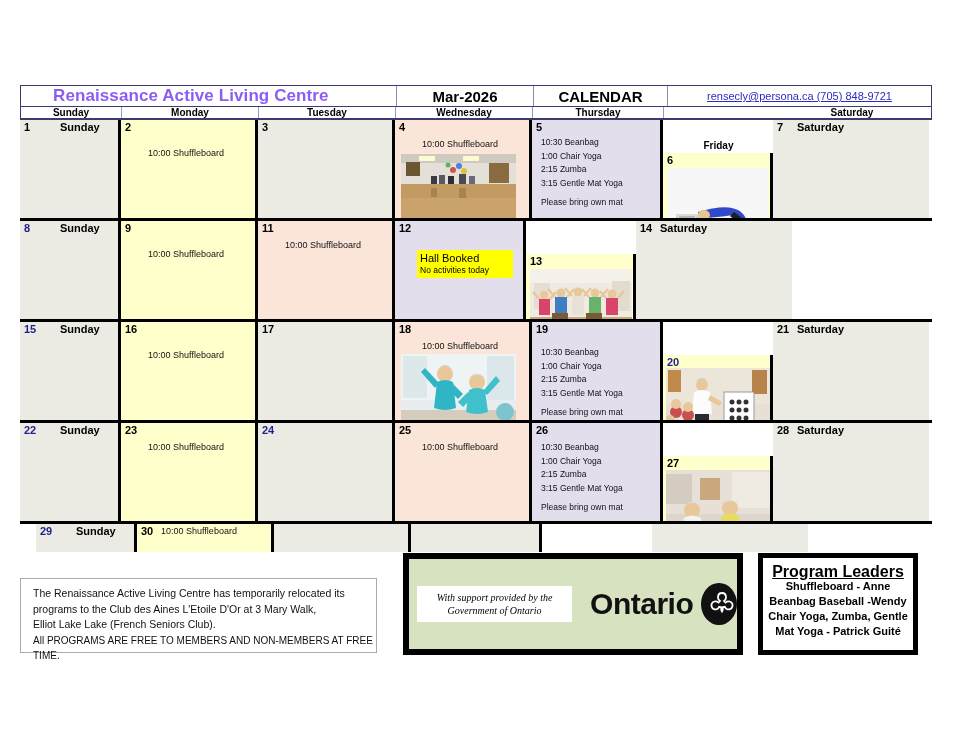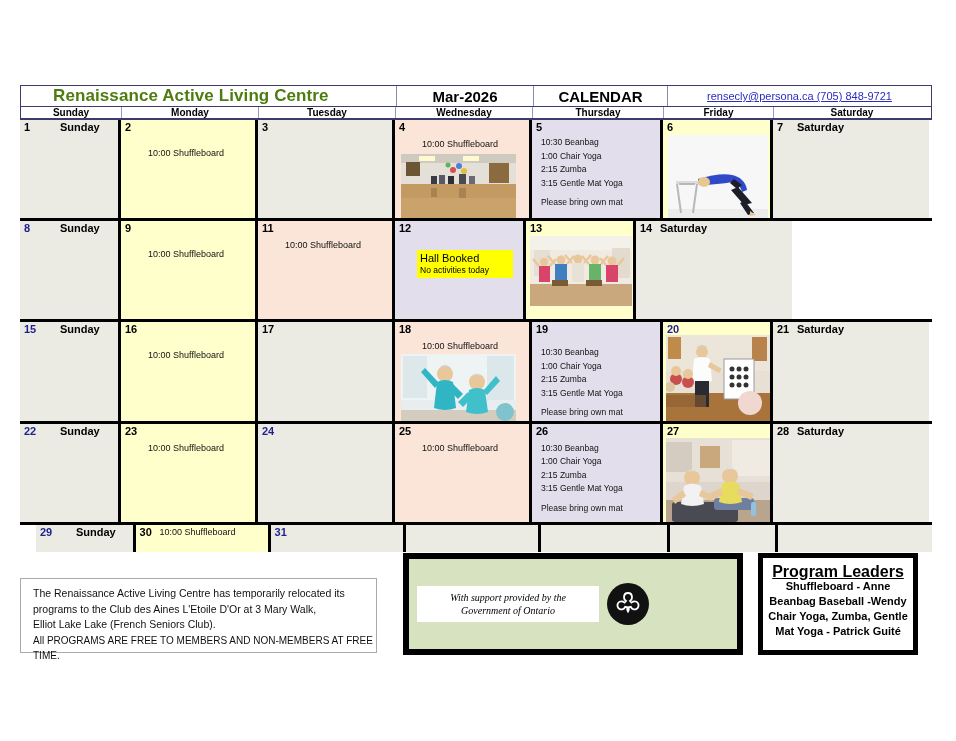--- a/index.html
+++ b/index.html
@@ -31,21 +31,21 @@
   .tb-cell {
     display: flex; align-items: center; justify-content: center;
     border-right: 1px solid #8a8ab0;
     height: 100%;
     white-space: nowrap;
     overflow: hidden;
   }
   .tb-cell:last-child { border-right: none; }
   .tb-centre {
     width: 376px;
-    font-size: 17px; font-weight: bold; color: #4d7c0f;
+    font-size: 17px; font-weight: bold; color: #8b5cf6;
     letter-spacing: .1px;
     justify-content: flex-start;
     padding-left: 32px;
   }
   .tb-month {
     width: 137px;
     font-size: 15px; font-weight: bold; color: #000;
   }
   .tb-calendar {
     width: 134px;
@@ -97,21 +97,21 @@
     overflow: hidden;
     background: #ebebe3;
   }
   .cell:last-child { border-right: none; }
 
   .c-sun { width: 101px; }
   .c-mon { width: 137px; }
   .c-tue { width: 137px; }
   .c-wed { width: 137px; }
   .c-thu { width: 131px; }
-  .c-fri { width: 110px; }
+  .c-fri { width: 110px; margin-top: 33px; }
   .c-sat { width: 156px; }
 
   .bg-grey { background: #ebebe3; }
   .bg-yellow { background: #ffffcc; }
   .bg-peach { background: #fae5d8; }
   .bg-lav { background: #e2deeb; }
 
   .daynum {
     position: absolute;
     left: 4px; top: 1px;
@@ -562,23 +562,20 @@
 
     <div class="week last" style="height:28px;">
       <div class="cell c-sun bg-grey">
         <span class="daynum blue">29</span>
         <span class="dowlabel">Sunday</span>
       </div>
       <div class="cell c-mon bg-yellow">
         <span class="daynum">30</span>
         <span class="evt-inline">10:00 Shuffleboard</span>
       </div>
-      <div class="cell c-tue bg-grey">
-        <span class="daynum blue">31</span>
-      </div>
       <div class="cell c-wed bg-grey"></div>
       <div class="cell c-thu bg-grey"></div>
       <div class="cell c-fri bg-grey"></div>
       <div class="cell c-sat bg-grey"></div>
     </div>
 
   </div>
 
   <div class="notice">
     <div>The Renaissance Active Living Centre has temporarily relocated its</div>
@@ -586,20 +583,21 @@
     <div>Elliot Lake  Lake  (French Seniors Club).</div>
     <div class="caps">All PROGRAMS ARE FREE TO MEMBERS AND NON-MEMBERS AT FREE TIME.</div>
   </div>
 
   <div class="ontario">
     <div class="ontario-inner">
       <div class="supportbox">
         <div>With support provided by the</div>
         <div>Government of Ontario</div>
       </div>
+      <div class="ontario-word">Ontario</div>
       <div class="trillium">
         <svg width="28" height="28" viewBox="0 0 28 28">
           <path d="M14 3 C11.5 3 10 5 10 7.4 C10 9 10.8 10.2 12 11 L10.6 12.6 C9.4 11.6 7.9 11.1 6.4 11.5 C4.1 12.1 3 14.4 3.6 16.5 C4.2 18.6 6.3 19.8 8.4 19.3 C9.7 19 10.7 18 11.2 16.8 L13.2 17.2 C13 18.6 13.2 20.2 14 21.5 C14.8 20.2 15 18.6 14.8 17.2 L16.8 16.8 C17.3 18 18.3 19 19.6 19.3 C21.7 19.8 23.8 18.6 24.4 16.5 C25 14.4 23.9 12.1 21.6 11.5 C20.1 11.1 18.6 11.6 17.4 12.6 L16 11 C17.2 10.2 18 9 18 7.4 C18 5 16.5 3 14 3 Z" fill="none" stroke="#ffffff" stroke-width="1.8"></path>
         </svg>
       </div>
     </div>
   </div>
 
   <div class="leaders">
     <div class="leaders-inner">

